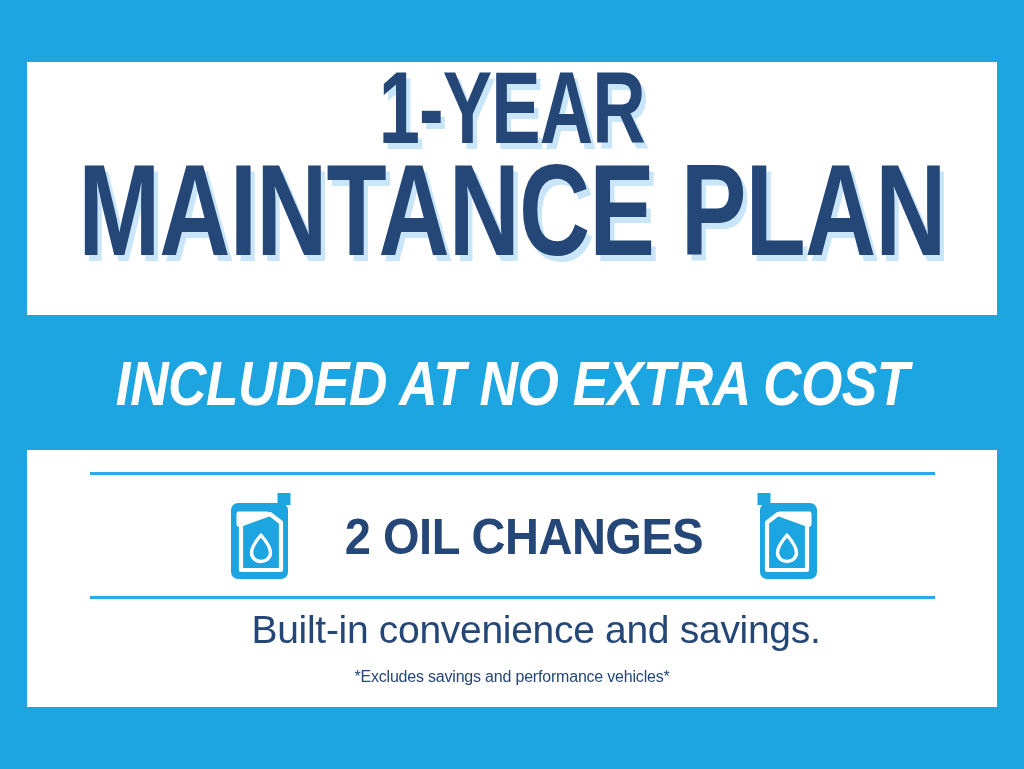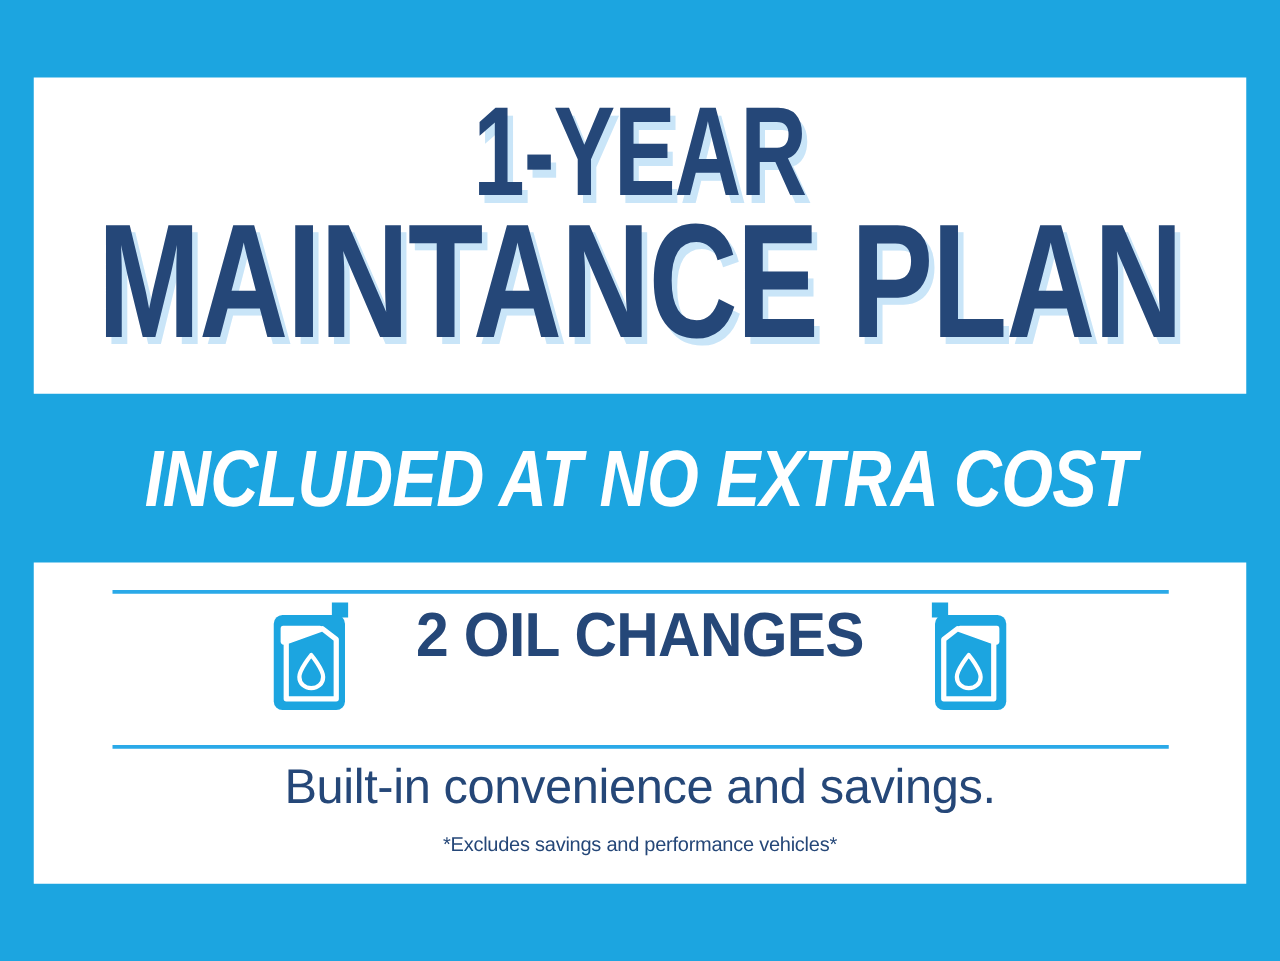--- a/index.html
+++ b/index.html
@@ -30,21 +30,20 @@
     left: 27px;
     top: 62px;
     width: 970px;
     height: 253px;
     background: #ffffff;
     display: flex;
     flex-direction: column;
     align-items: center;
     justify-content: flex-start;
     box-sizing: border-box;
-    padding-top: 14px;
   }
 
   .headline-line {
     color: #254778;
     font-family: "Liberation Sans", sans-serif;
     font-weight: bold;
     letter-spacing: -1px;
     line-height: 0.92;
     text-align: center;
     white-space: nowrap;
@@ -104,26 +103,26 @@
     width: 845px;
     height: 3px;
     background: #2aa9e8;
   }
   .divider.top { top: 22px; }
   .divider.bottom { top: 146px; }
 
   
   .offer-row {
     position: absolute;
-    left: 0;
+    left: 12px;
     top: 30px;
     width: 970px;
     height: 112px;
     display: flex;
-    align-items: flex-start;
+    align-items: center;
     justify-content: center;
     gap: 48px;
   }
 
   .offer-label {
     color: #254778;
     font-family: "Liberation Sans", sans-serif;
     font-weight: bold;
     font-size: 47px;
     letter-spacing: -0.5px;
@@ -145,20 +144,21 @@
     left: 0;
     top: 158px;
     width: 970px;
     text-align: center;
     color: #254778;
     font-family: "Liberation Sans", sans-serif;
     font-weight: normal;
     font-size: 39px;
     letter-spacing: -0.3px;
     white-space: nowrap;
+    padding-left: 24px;
   }
 
   .fineprint {
     position: absolute;
     left: 0;
     top: 218px;
     width: 970px;
     text-align: center;
     color: #254778;
     font-family: "Liberation Sans", sans-serif;

